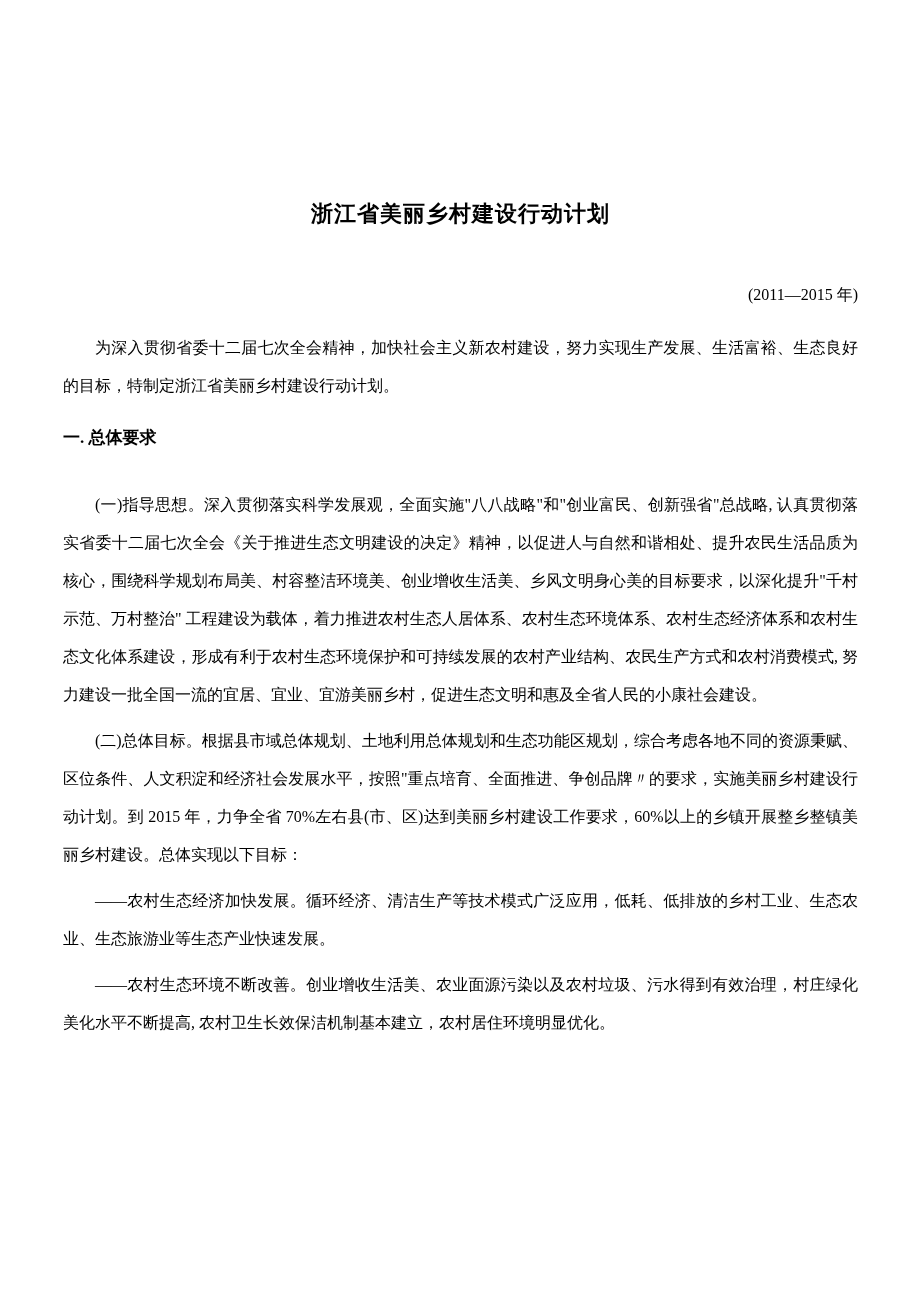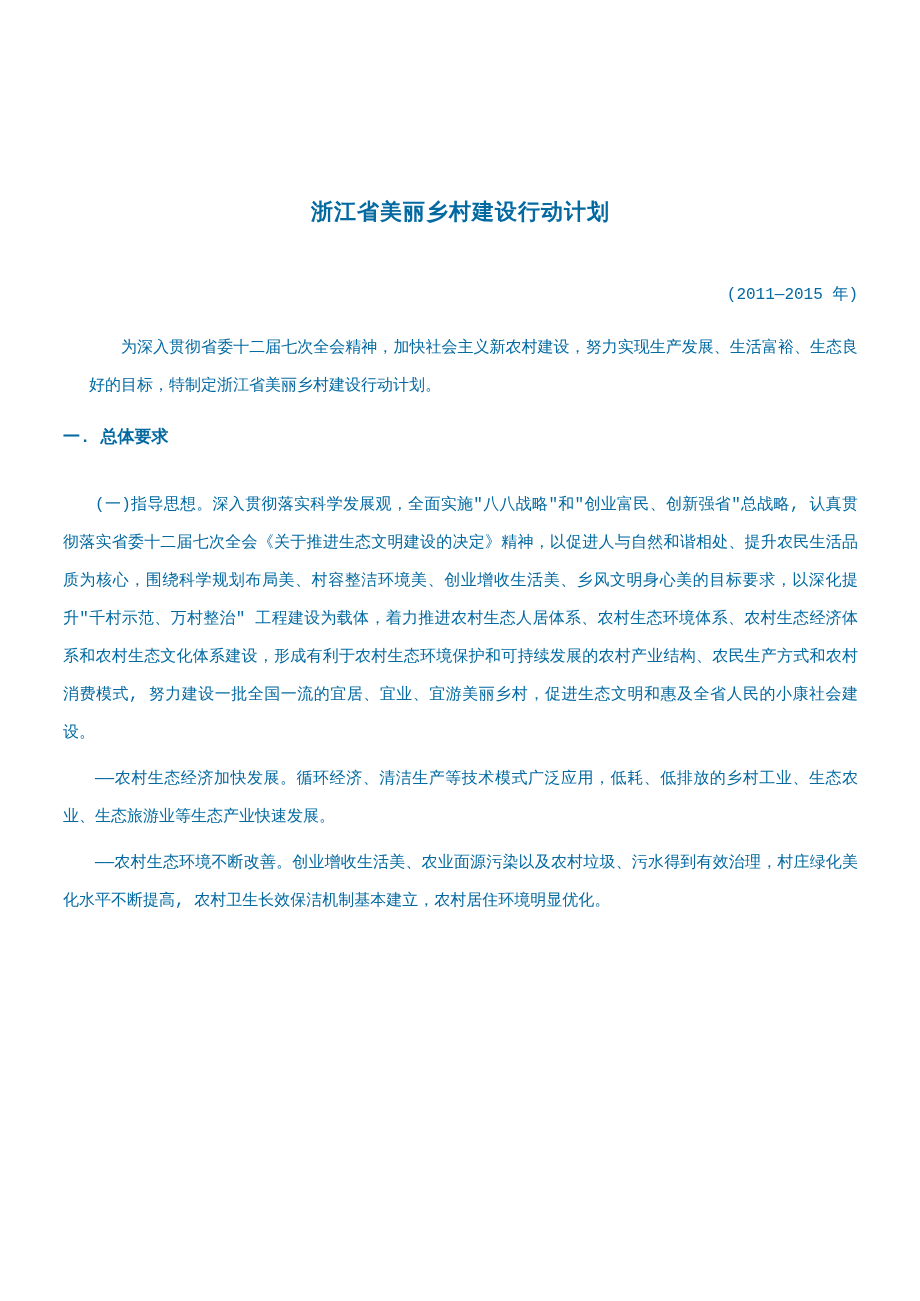--- a/index.html
+++ b/index.html
@@ -5,25 +5,25 @@
   html, body {
     margin: 0;
     padding: 0;
     background: #ffffff;
   }
   .page {
     position: relative;
     width: 920px;
     height: 1301px;
     background: #ffffff;
-    color: #0369a1;
+    color: #000000;
     box-sizing: border-box;
     padding: 196px 62px 0 63px;
     overflow: hidden;
-    font-family: Liberation Mono, monospace;
+    font-family: Liberation Serif, serif;
     font-size: 16px;
   }
   .doc-title {
     margin: 0;
     font-size: 22px;
     font-weight: bold;
     text-align: center;
     line-height: 36px;
     letter-spacing: 1px;
   }
@@ -33,21 +33,20 @@
     text-align: justify;
     text-indent: 2em;
     word-break: break-all;
   }
   .subtitle {
     margin-top: 44px;
     text-align: right;
   }
   .intro {
     margin-top: 15px;
-    margin-left: 26px;
   }
   .section-heading {
     margin: 14px 0 29px 0;
     font-size: 17px;
     font-weight: bold;
     line-height: 38px;
     text-indent: 0;
   }
 </style>
 </head>
@@ -57,17 +56,18 @@
   <h1 class="doc-title">浙江省美丽乡村建设行动计划</h1>
 
   <p class="para subtitle">(2011—2015 年)</p>
 
   <p class="para intro">为深入贯彻省委十二届七次全会精神，加快社会主义新农村建设，努力实现生产发展、生活富裕、生态良好的目标，特制定浙江省美丽乡村建设行动计划。</p>
 
   <h2 class="section-heading">一. 总体要求</h2>
 
   <p class="para">(一)指导思想。深入贯彻落实科学发展观，全面实施"八八战略"和"创业富民、创新强省"总战略, 认真贯彻落实省委十二届七次全会《关于推进生态文明建设的决定》精神，以促进人与自然和谐相处、提升农民生活品质为核心，围绕科学规划布局美、村容整洁环境美、创业增收生活美、乡风文明身心美的目标要求，以深化提升"千村示范、万村整治" 工程建设为载体，着力推进农村生态人居体系、农村生态环境体系、农村生态经济体系和农村生态文化体系建设，形成有利于农村生态环境保护和可持续发展的农村产业结构、农民生产方式和农村消费模式, 努力建设一批全国一流的宜居、宜业、宜游美丽乡村，促进生态文明和惠及全省人民的小康社会建设。</p>
 
+  <p class="para">(二)总体目标。根据县市域总体规划、土地利用总体规划和生态功能区规划，综合考虑各地不同的资源秉赋、区位条件、人文积淀和经济社会发展水平，按照"重点培育、全面推进、争创品牌〃的要求，实施美丽乡村建设行动计划。到 2015 年，力争全省 70%左右县(市、区)达到美丽乡村建设工作要求，60%以上的乡镇开展整乡整镇美丽乡村建设。总体实现以下目标：</p>
 
   <p class="para">——农村生态经济加快发展。循环经济、清洁生产等技术模式广泛应用，低耗、低排放的乡村工业、生态农业、生态旅游业等生态产业快速发展。</p>
 
   <p class="para">——农村生态环境不断改善。创业增收生活美、农业面源污染以及农村垃圾、污水得到有效治理，村庄绿化美化水平不断提高, 农村卫生长效保洁机制基本建立，农村居住环境明显优化。</p>
 </div>
 
 </body></html>

